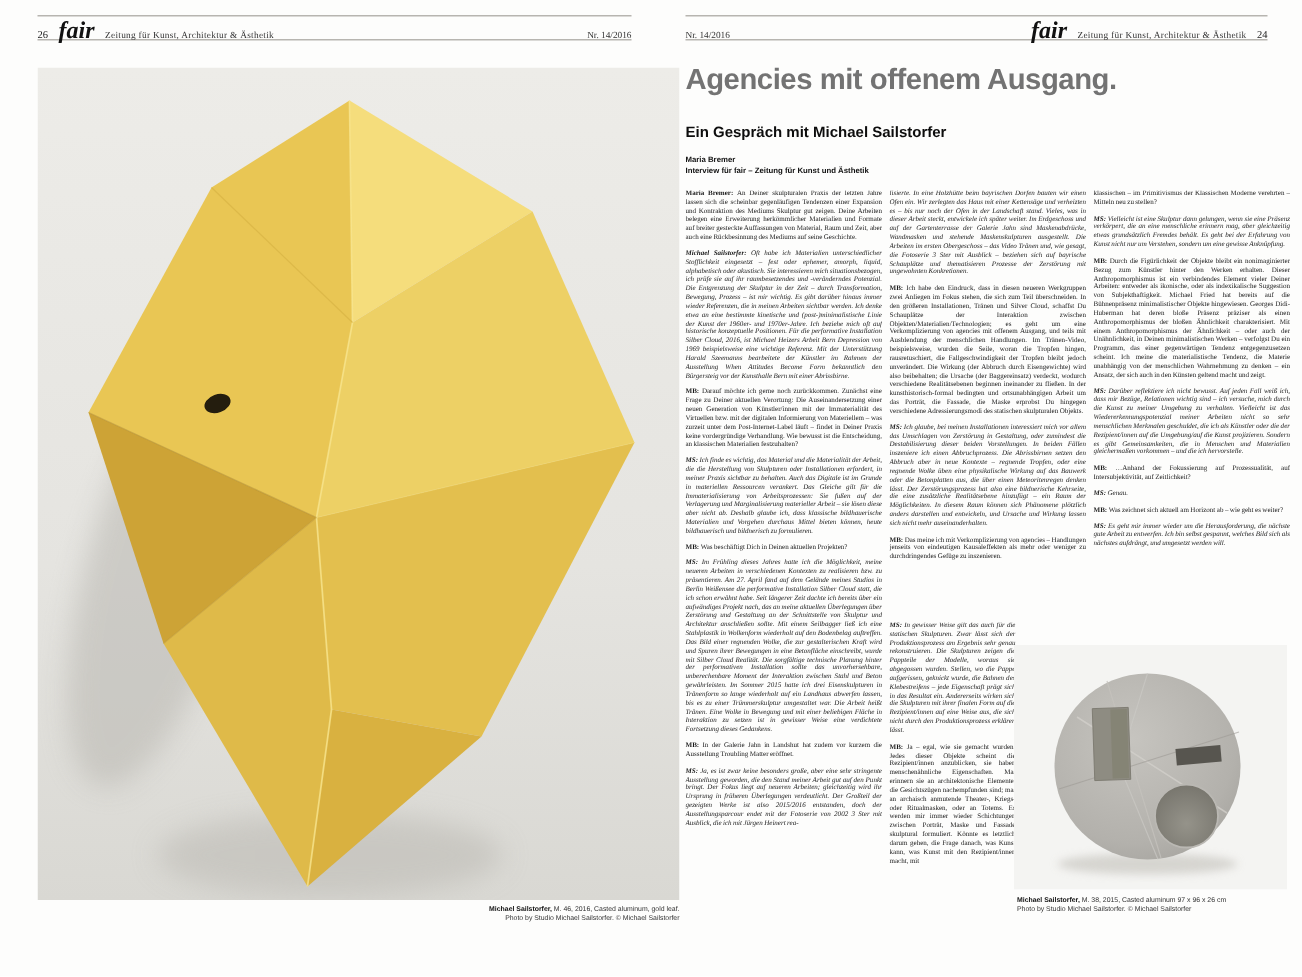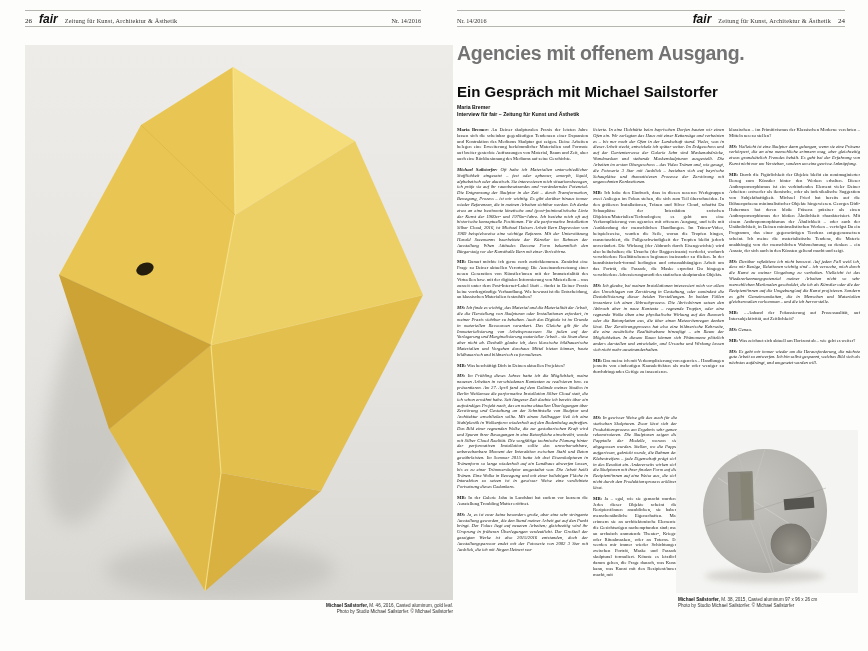--- a/index.html
+++ b/index.html
@@ -4,37 +4,37 @@
 <style>
   html,body{margin:0;padding:0;background:#ffffff;}
   .sheet{position:relative;width:868px;height:651px;background:#fdfdfc;overflow:hidden;
          font-family:"Liberation Serif",serif;color:#1a1a1a;}
   
   .pagehead{position:absolute;top:10px;height:17px;border-top:1px solid #b7b5b0;
             border-bottom:1px solid #b7b5b0;display:flex;align-items:baseline;
             justify-content:space-between;padding:2px 0 0 0;box-sizing:border-box;}
   .pagehead .grp{display:flex;align-items:baseline;gap:7px;}
   .pagenum{font-size:7px;color:#222;}
-  .logo{font-family:Liberation Sans, sans-serif;font-style:italic;font-weight:bold;
-        font-size:12px;color:#111;line-height:1;}
+  .logo{font-family:Liberation Serif, serif;font-style:italic;font-weight:bold;
+        font-size:16px;color:#111;line-height:1;}
   .tagline{font-size:6.2px;color:#333;letter-spacing:.2px;}
   .issue{font-size:6.2px;color:#333;}
   
   .artwork-large{position:absolute;left:25px;top:45px;width:428px;height:555px;margin:0;}
   .artwork-small{position:absolute;left:676px;top:430px;width:182px;height:163px;margin:0;}
   .caption{font-family:"Liberation Sans",sans-serif;font-size:4.6px;line-height:1.35;color:#333;}
   .caption b{color:#111;}
   .caption-left{position:absolute;left:240px;top:603px;width:213px;text-align:right;}
   .caption-right{position:absolute;left:678px;top:597px;width:180px;text-align:left;}
   
   .title{position:absolute;left:457px;top:42px;width:400px;margin:0;
          font-family:"Liberation Sans",sans-serif;font-weight:bold;font-size:19.5px;
          letter-spacing:-0.3px;color:#737373;}
   .subtitle{position:absolute;left:457px;top:83px;width:400px;margin:0;
-            font-family:"Liberation Sans",sans-serif;font-weight:bold;font-size:15px;color:#0d0d0d;}
+            font-family:"Liberation Sans",sans-serif;font-weight:bold;font-size:10px;color:#0d0d0d;}
   .byline{position:absolute;left:457px;top:104px;width:400px;
           font-family:"Liberation Sans",sans-serif;font-weight:bold;font-size:5.2px;
           line-height:1.3;color:#111;}
   .col{position:absolute;overflow:hidden;font-size:4.7px;line-height:1.24;
        text-align:justify;word-spacing:-0.2px;}
   .col p.para{margin:0 0 5px 0;}
   .col p.para.italic{font-style:italic;}
   .col .lead{font-weight:bold;}
   .col1{left:457px;top:127px;width:131px;height:487px;}
   .col2u{left:593px;top:127px;width:131px;height:286px;}

